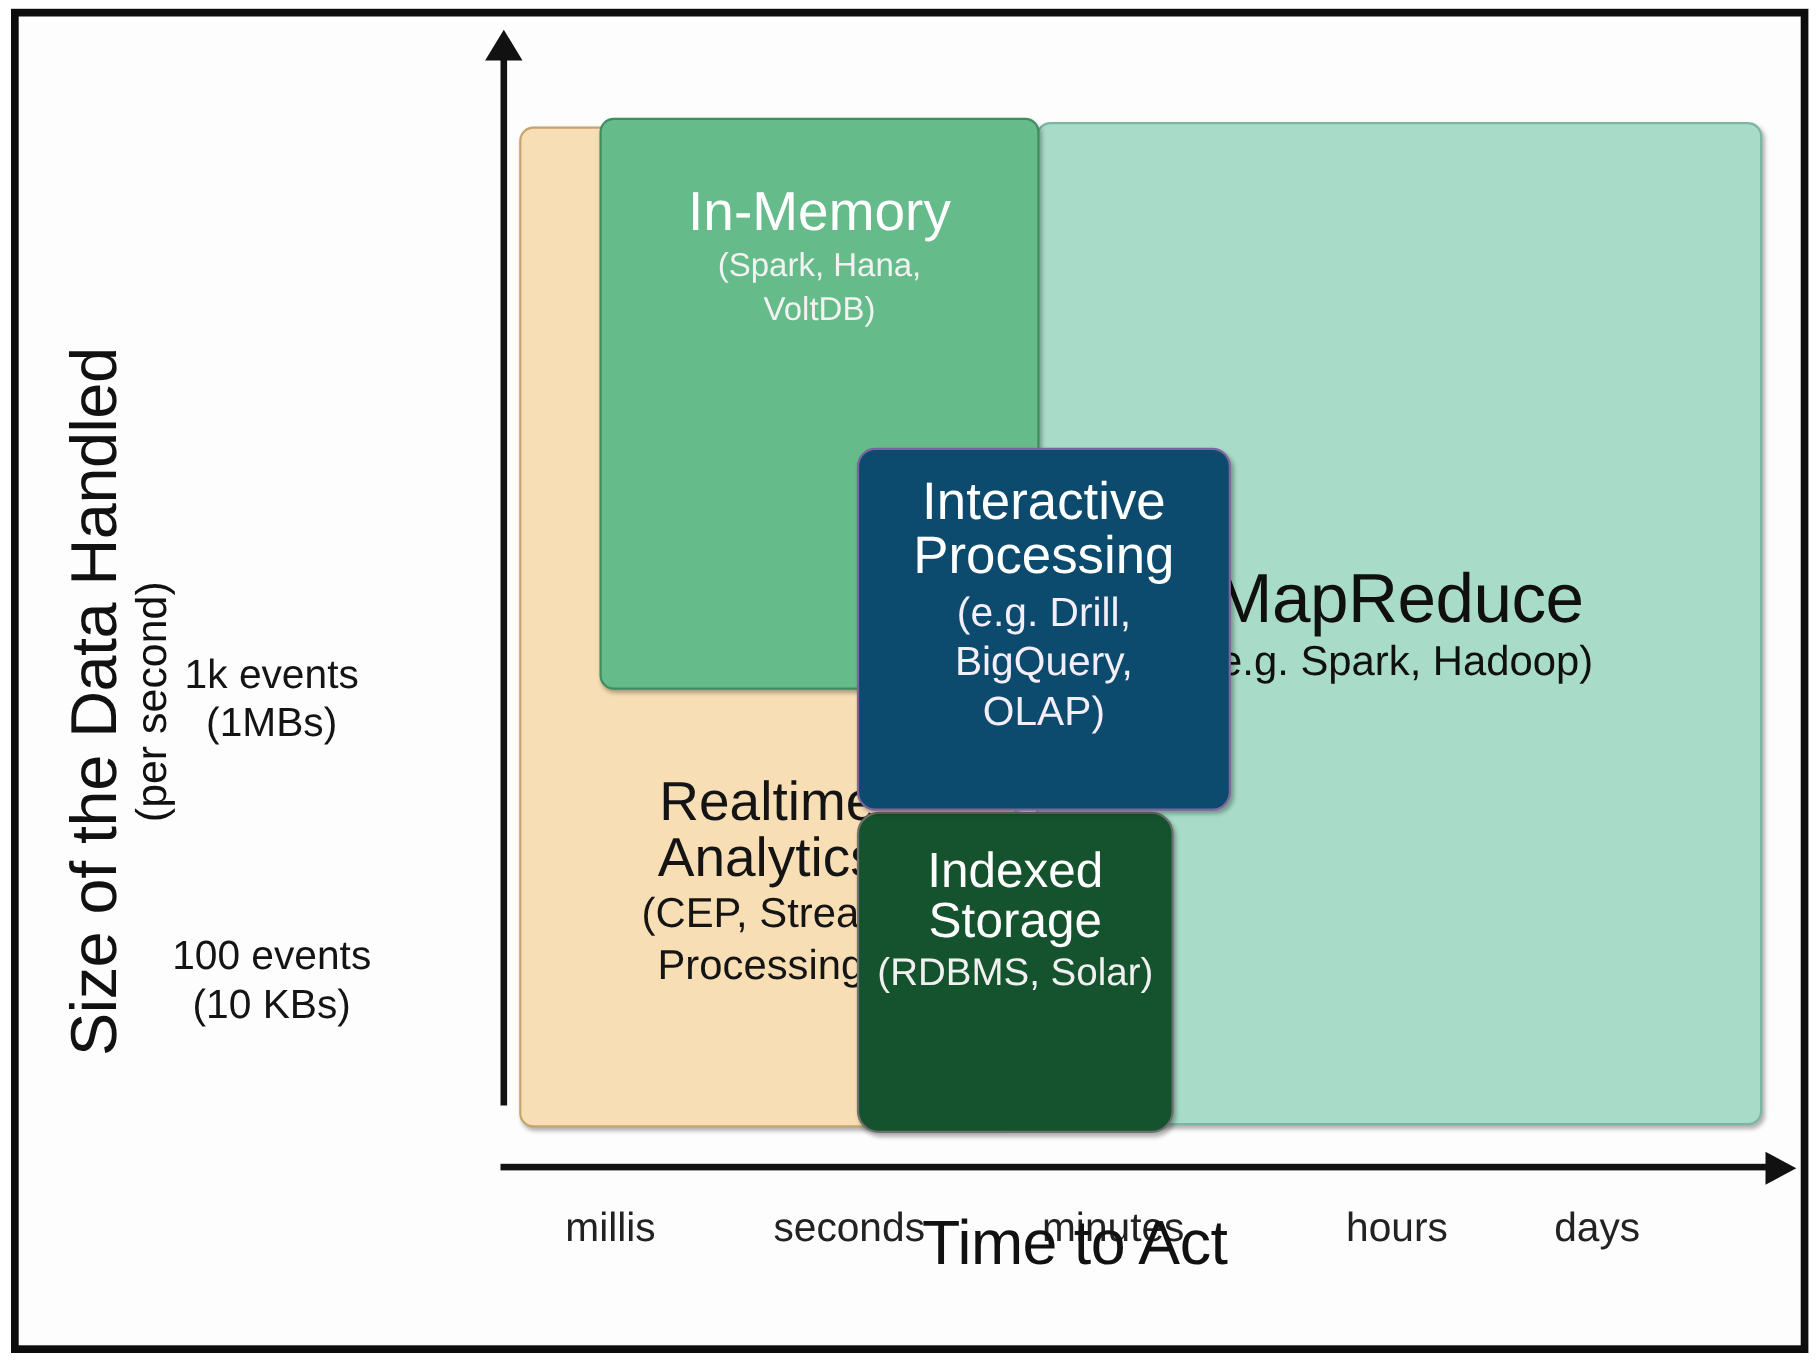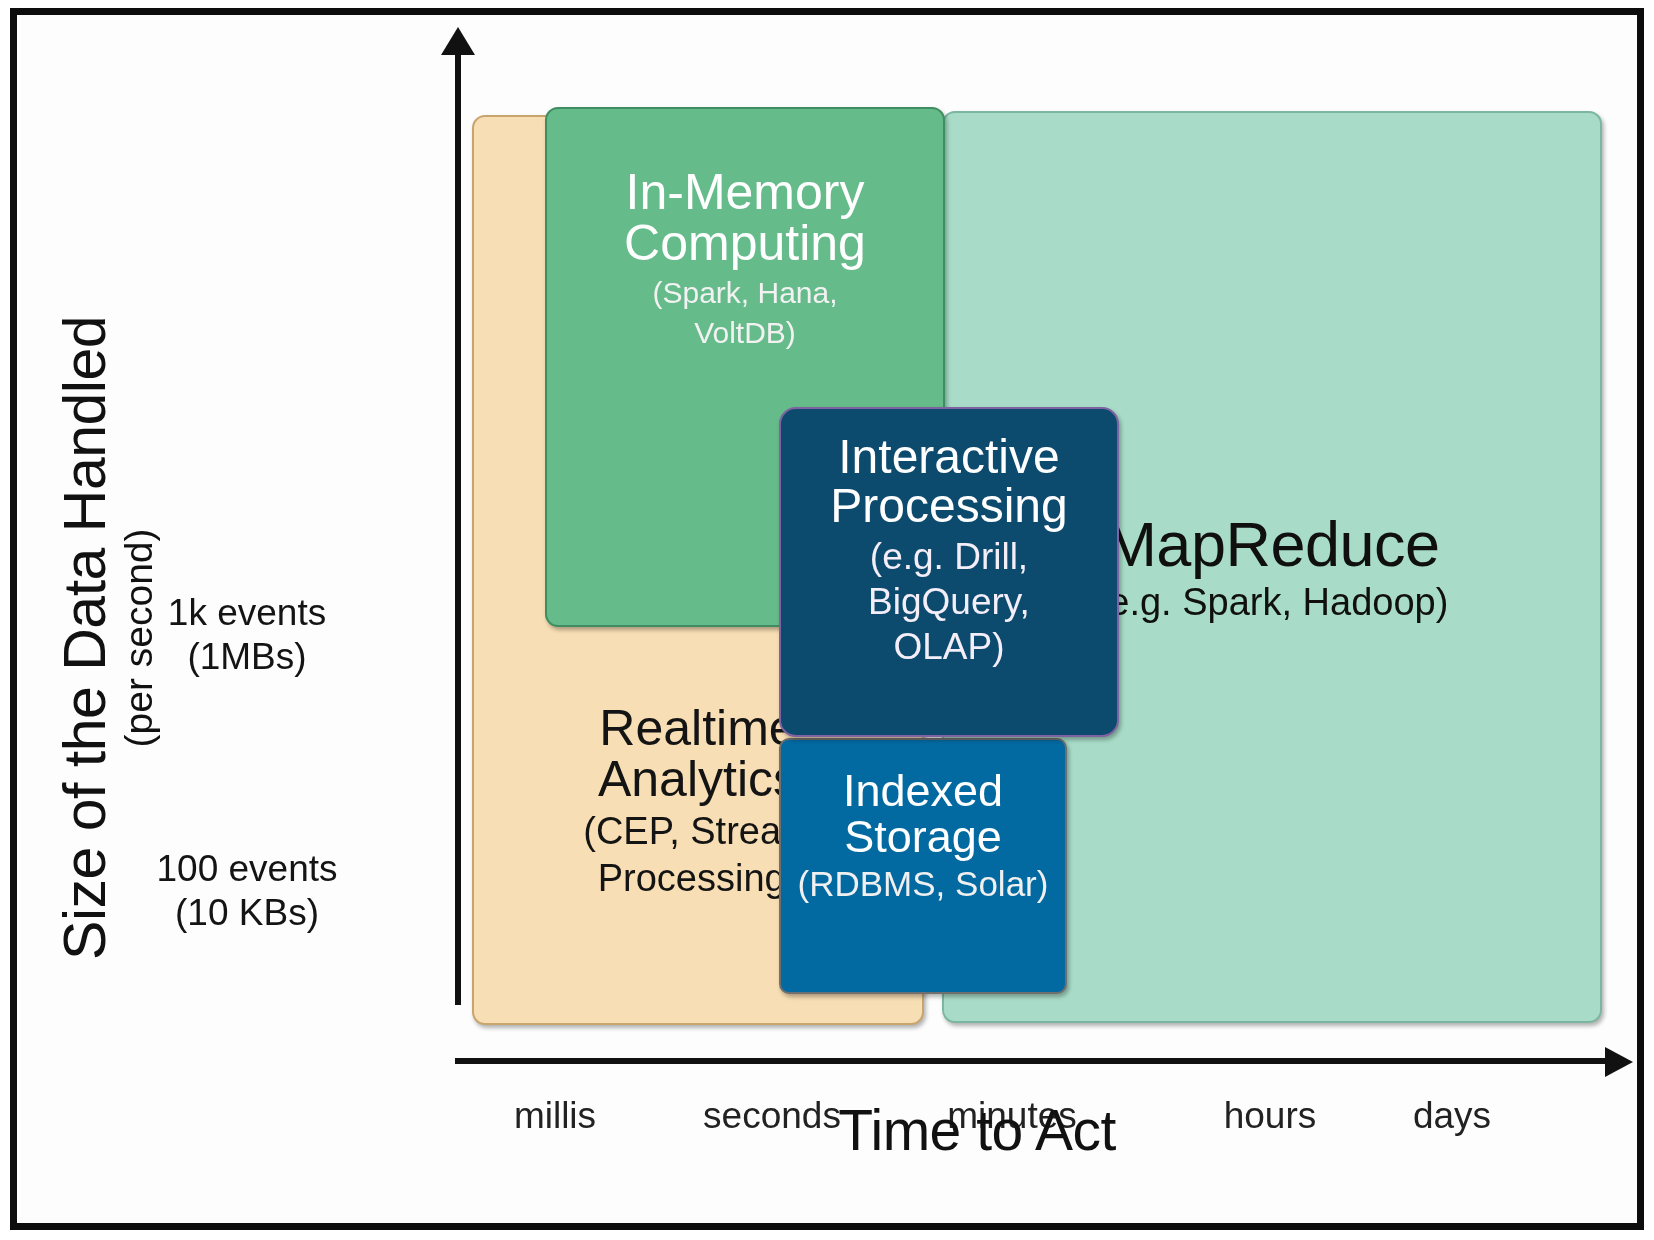--- a/index.html
+++ b/index.html
@@ -179,24 +179,24 @@
     border: 2px solid #7f63a0;
     border-radius: 17px;
     justify-content: flex-start;
     padding-top: 24px;
   }
   #box-interactive .title { font-size: 48px; color: #ffffff; }
   #box-interactive .sub   { font-size: 37px; color: #f3eef8; margin-top: 6px; }
 
   #box-indexed {
     left: 762px; top: 723px;
-    width: 288px; height: 256px;
-    background: #0369a1;
+    width: 288px; height: 292px;
+    background: #14532d;
     border: 2px solid #6f6f6f;
-    border-radius: 10px;
+    border-radius: 20px;
     justify-content: flex-start;
     padding-top: 28px;
   }
   #box-indexed .title { font-size: 45px; color: #ffffff; }
   #box-indexed .sub   { font-size: 35px; color: #f0f0f0; margin-top: 5px; }
 </style>
 </head>
 <body>
 
 <div class="page">
@@ -223,21 +223,20 @@
       <div class="sub">Processing)</div>
     </div>
 
     <div class="box" id="box-mapreduce">
       <div class="title">MapReduce</div>
       <div class="sub">(e.g. Spark, Hadoop)</div>
     </div>
 
     <div class="box" id="box-inmemory">
       <div class="title">In-Memory</div>
-      <div class="title">Computing</div>
       <div class="sub">(Spark, Hana,</div>
       <div class="sub">VoltDB)</div>
     </div>
 
     <div class="box" id="box-indexed">
       <div class="title">Indexed</div>
       <div class="title">Storage</div>
       <div class="sub">(RDBMS, Solar)</div>
     </div>
 

